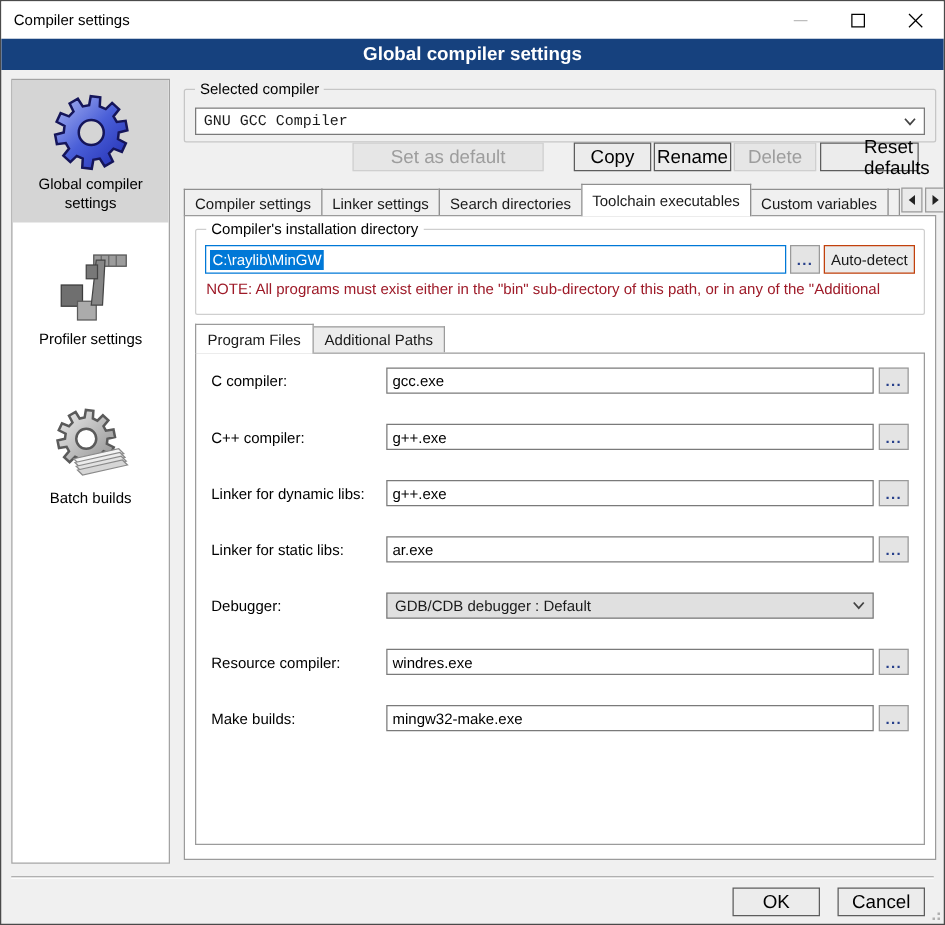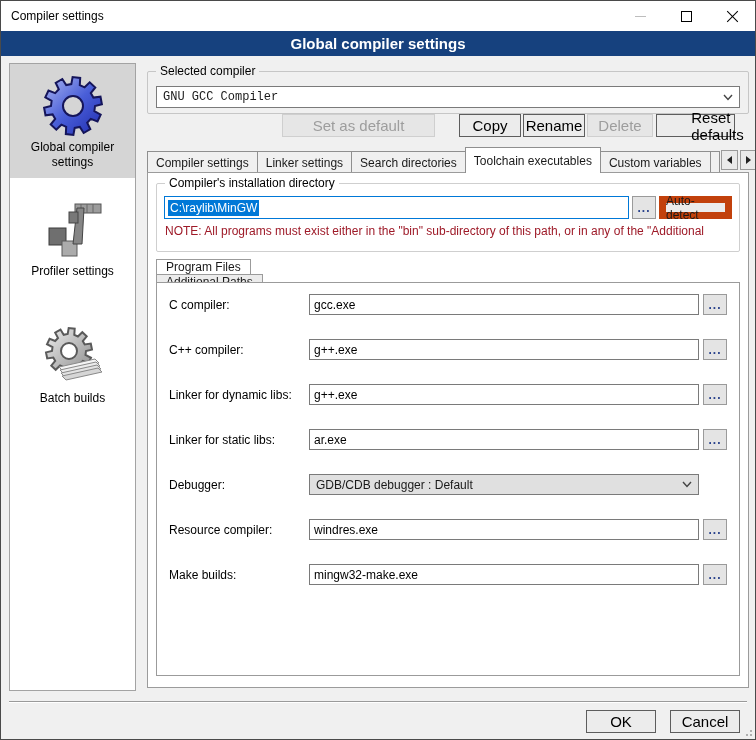--- a/index.html
+++ b/index.html
@@ -79,27 +79,27 @@
   
   .group-dir { left:8px; right:8px; top:10px; height:69px; border-color:#cfcfcf; }
   .group-dir .group-label { background:#fff; }
   .dir-row { position:absolute; left:7px; right:7px; top:12px; height:23px; display:flex; }
   .text-input { flex:1; height:23px; border:1px solid #7a7a7a; background:#fff; display:flex;
     align-items:center; padding:0 3px; overflow:hidden; }
   .text-input.focused { border:1px solid #0078d7; }
   .selected-text { background:#0078d7; color:#fff; padding:1px 2px; white-space:nowrap; }
   .browse-btn { width:24px; height:23px; margin-left:3px; border:1px solid #9a9a9a; background:#e4e4e4;
     color:#27408b; font-weight:bold; display:flex; align-items:center; justify-content:center; letter-spacing:1px; }
-  .autodetect-btn { width:73px; height:23px; margin-left:3px; border:7px solid #c2410c; background:#ececec;
+  .autodetect-btn { width:73px; height:23px; margin-left:3px; border:1px solid #c2410c; background:#ececec;
     display:flex; align-items:center; justify-content:center; }
   .note-line { position:absolute; left:8px; right:4px; top:40px; color:#9e1a28; font-size:12px;
     white-space:nowrap; overflow:hidden; }
 
   
-  .subtabs { position:absolute; left:8px; top:86px; display:flex; align-items:flex-start; height:24px;flex-direction:column; }
+  .subtabs { position:absolute; left:8px; top:86px; display:flex; align-items:center; height:24px; }
   .subtab { height:21px; background:#ececec; border:1px solid #9b9b9b; border-bottom:none;
     display:flex; align-items:center; padding:0 9px; margin-right:-1px; white-space:nowrap; }
   .subtab.active { height:24px; background:#fff; z-index:2; position:relative; }
   .subpage { position:absolute; left:8px; right:8px; top:109px; bottom:11px; background:#fff;
     border:1px solid #9b9b9b; z-index:1; padding:11px 12px; }
 
   .field-row { display:flex; align-items:center; height:21px; margin-bottom:24px; }
   .field-label { width:140px; font-size:12px; color:#000; }
   .field-input { flex:1; height:21px; border:1px solid #7a7a7a; background:#fff; padding:0 4px;
     font-family:"Liberation Sans", sans-serif; font-size:12px; color:#000; }

